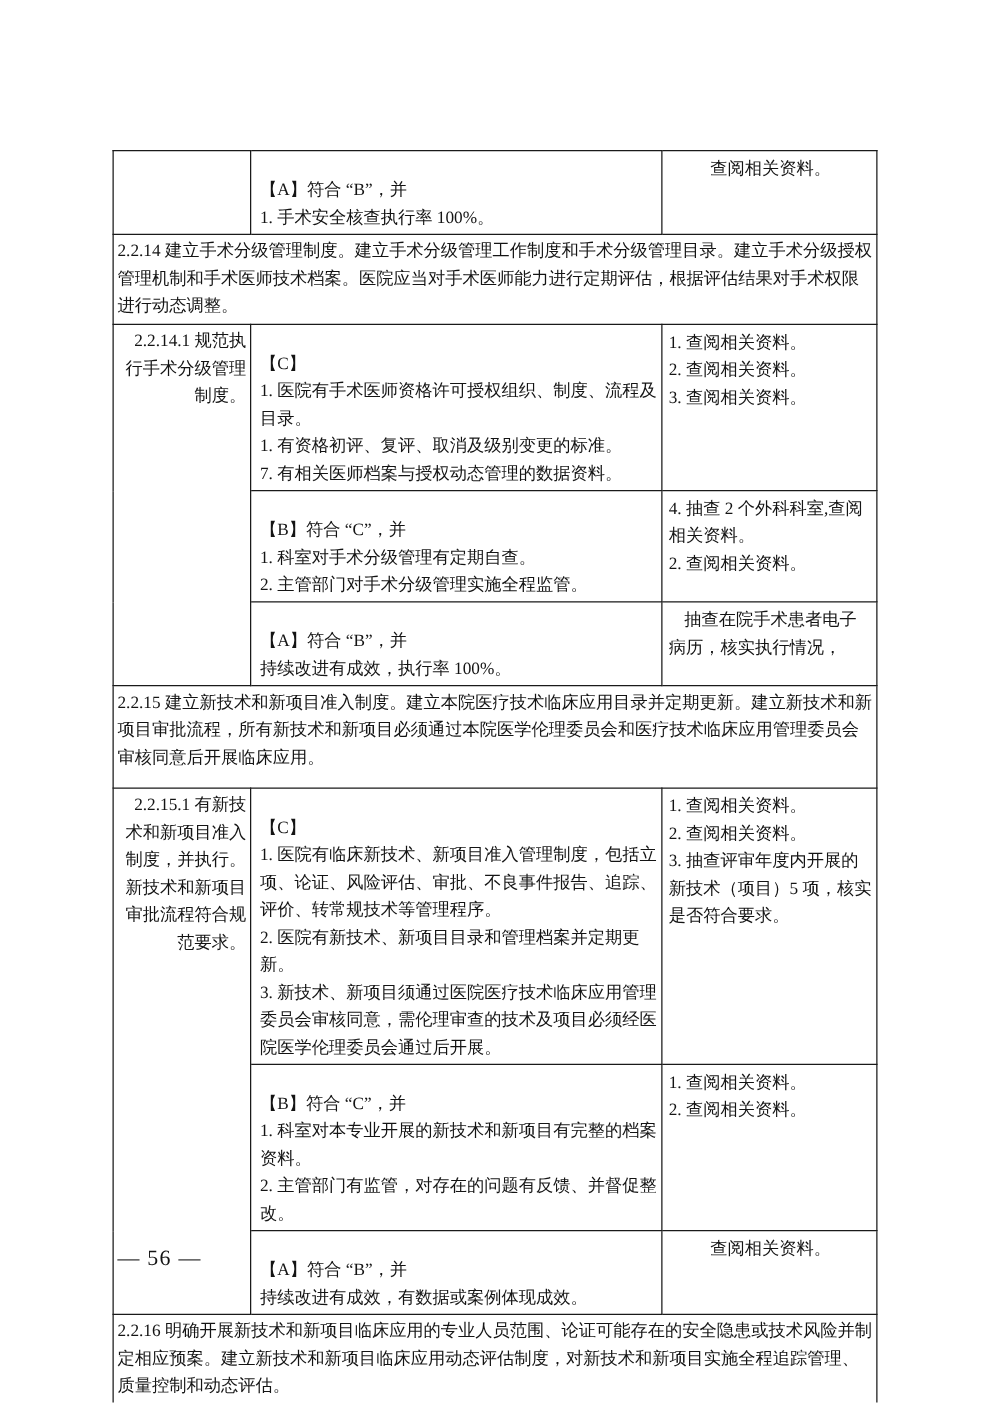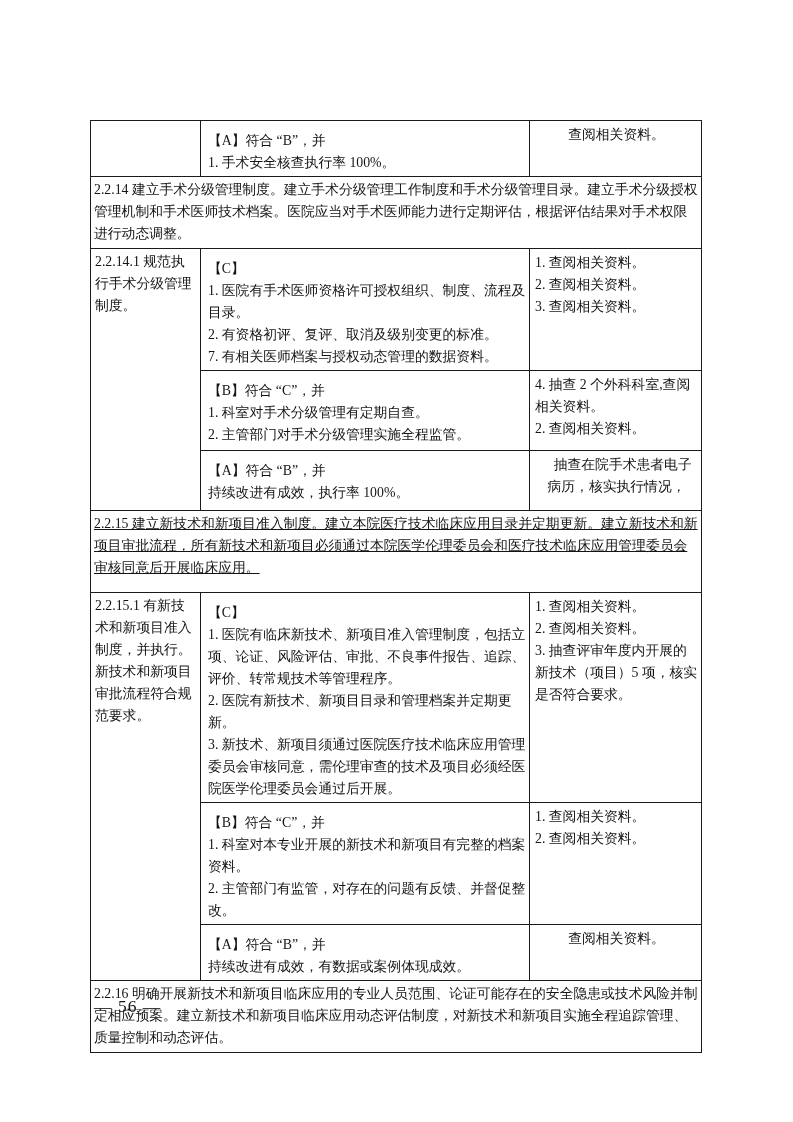--- a/index.html
+++ b/index.html
@@ -11,29 +11,29 @@
   .sheet{position:relative;width:793px;height:1122px;background:#fff;overflow:hidden;}
   table.std{
     position:absolute;left:90px;top:120px;width:611px;
     border-collapse:collapse;table-layout:fixed;
   }
   td{
     border:1px solid #1a1a1a;vertical-align:top;
     font-size:13.8px;line-height:22px;padding:1px 4px;
     word-break:break-word;
   }
-  td.label-cell{padding:2px 3px 2px 4px;}
-  td.grade-cell{padding:9px 2px 2px 7px;}
+  td.label-cell{padding:2px 3px 2px 4px;text-align:right;}
+  td.grade-cell{padding:20px 2px 2px 7px;}
   td.method-cell{padding:3px 3px 2px 5px;}
   td.section-cell{padding:2px 2px 3px 3px;}
   td.center{text-align:center;}
   p{margin:0;}
-  .indent1{text-indent:0.9em;text-align:center;}
+  .indent1{text-indent:0.9em;}
   tr.h52{height:52px;} tr.h75{height:62px;} tr.h121{height:121px;}
-  tr.h80{height:80px;} tr.h60{height:60px;} tr.h82{height:82px;text-decoration:underline;}
+  tr.h80{height:80px;} tr.h60{height:60px;} tr.h82{height:82px;}
   tr.h173{height:173px;margin-top:13px;} tr.h107{height:107px;} tr.h46{height:46px;}
   tr.h70{height:70px;}
   .footer{position:absolute;left:94px;top:996px;font-size:17.5px;letter-spacing:1px;}
 </style>
 </head>
 <body>
 
 <div class="sheet">
 
   <table class="std">
@@ -61,21 +61,21 @@
       </td>
     </tr>
 
     <tr class="h121">
       <td class="label-cell" rowspan="3">
         <p>2.2.14.1 规范执行手术分级管理制度。</p>
       </td>
       <td class="grade-cell">
         <p>【C】</p>
         <p>1. 医院有手术医师资格许可授权组织、制度、流程及目录。</p>
-        <p>2. 有资格初评、复评、取消及级别变更的标准。</p>
+        <p>1. 有资格初评、复评、取消及级别变更的标准。</p>
         <p>7. 有相关医师档案与授权动态管理的数据资料。</p>
       </td>
       <td class="method-cell">
         <p>1. 查阅相关资料。</p>
         <p>2. 查阅相关资料。</p>
         <p>3. 查阅相关资料。</p>
       </td>
     </tr>
 
     <tr class="h80">

